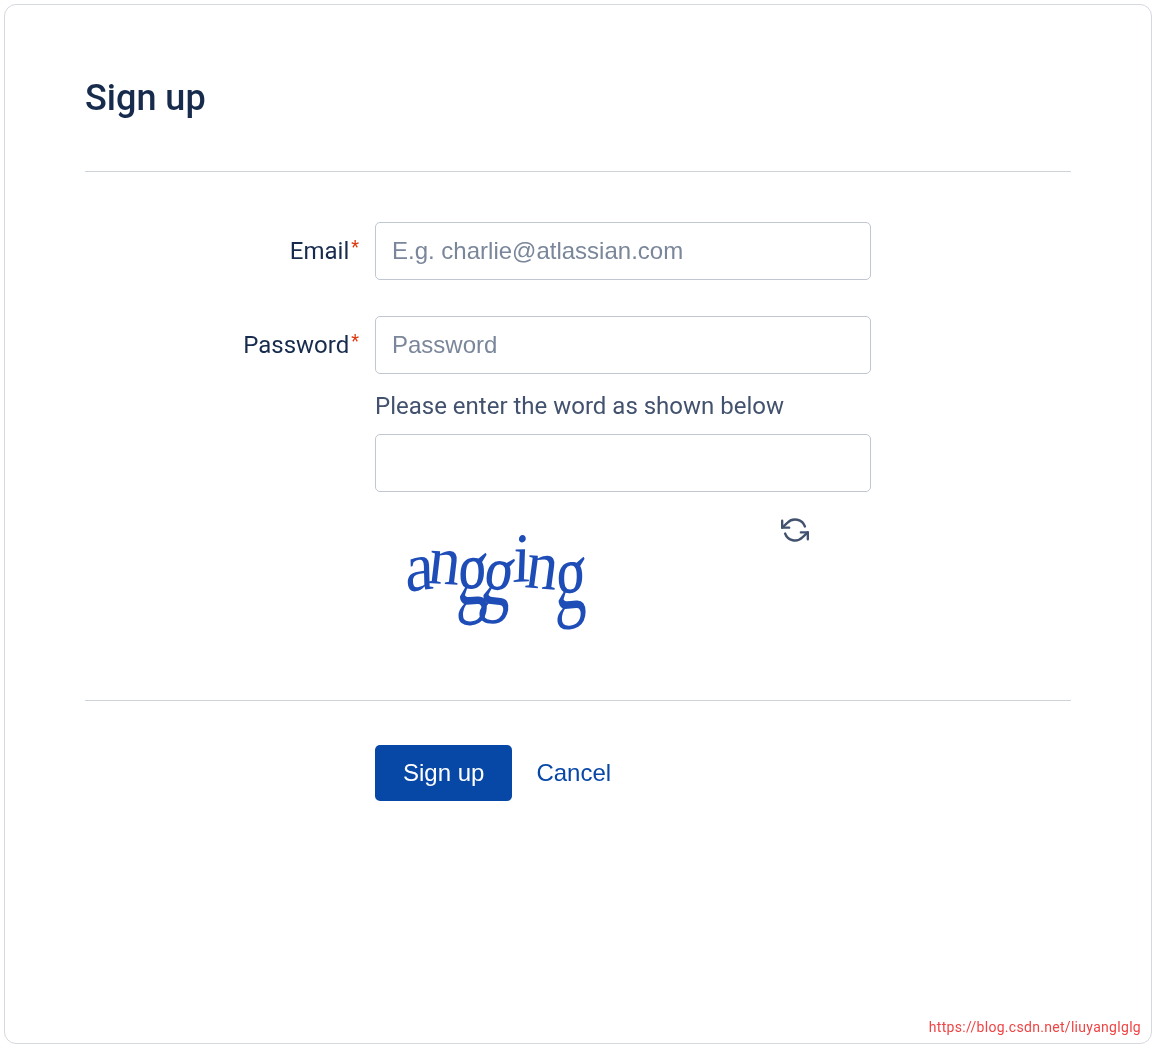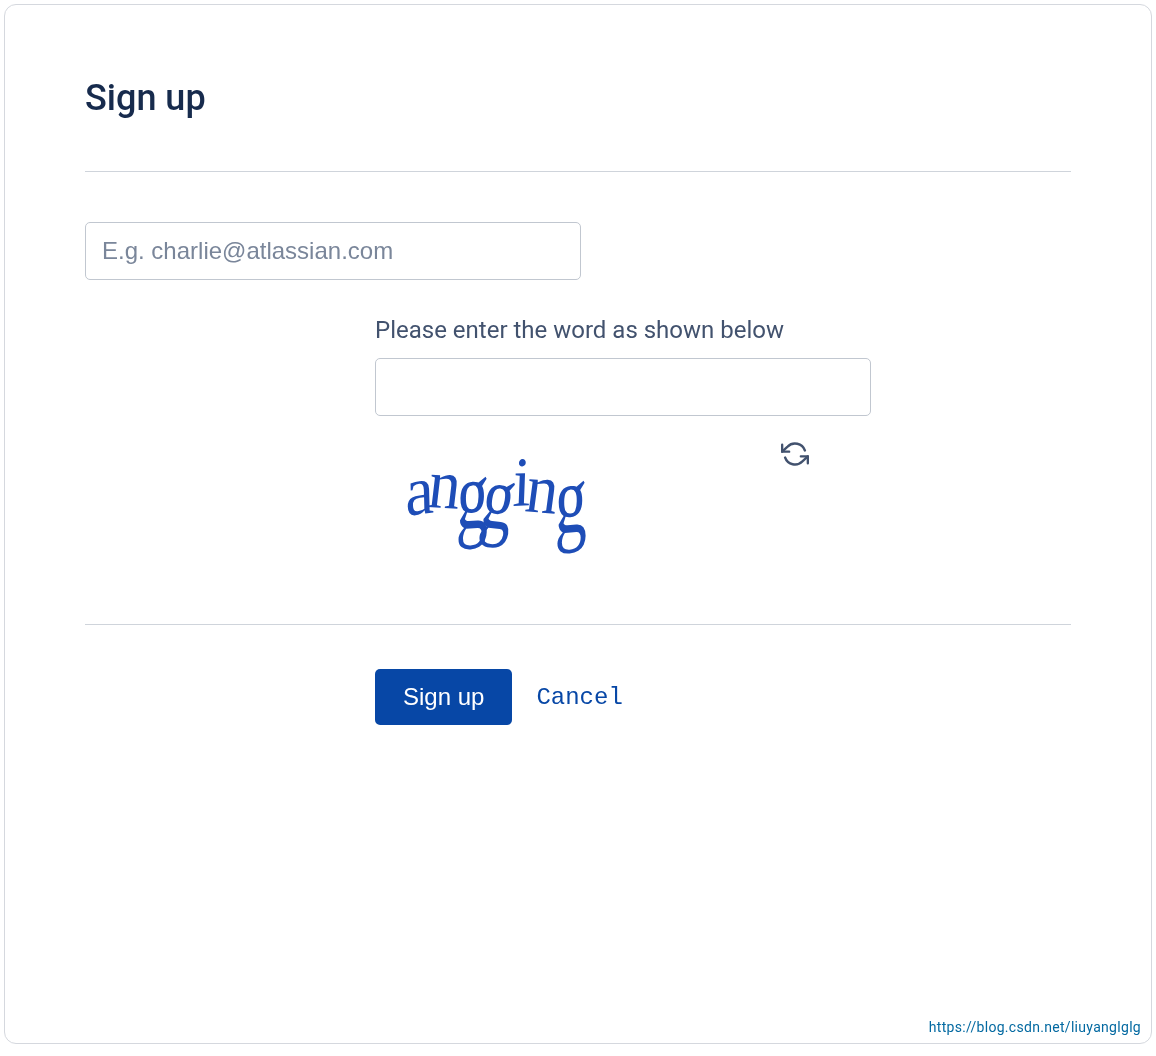--- a/index.html
+++ b/index.html
@@ -146,49 +146,59 @@
       font-weight: 500;
       padding: 14px 28px;
       cursor: pointer;
     }
     .btn-link {
       background: none;
       border: none;
       color: #0747A6;
       font-size: 24px;
       cursor: pointer;
-      font-family: Liberation Mono, monospace;
     }
     .watermark {
       position: absolute;
       right: 10px;
       bottom: 8px;
       font-size: 14px;
-      color: #0369a1;
+      color: #ef4444;
       letter-spacing: 0.3px;
     }
   </style>
 </head>
 <body>
 
 <div class="card">
   <h1 class="page-title">Sign up</h1>
   <hr class="divider">
   <div class="form-area">
 
     <div class="form-row">
+      <div class="label-col">
+        <span>Email</span><span class="required">*</span>
+      </div>
       <div class="input-col">
         <input class="text-field" type="text" placeholder="E.g. charlie@atlassian.com" style="">
       </div>
     </div>
 
 
     <div class="form-row">
     </div>
 
+    <div class="form-row">
+      <div class="label-col">
+        <span>Password</span><span class="required">*</span>
+      </div>
+      <div class="input-col">
+        <input class="text-field" type="password" placeholder="Password" style="">
+      </div>
+    </div>
 
     <div class="captcha-section">
       <div class="captcha-label">Please enter the word as shown below</div>
       <input class="captcha-input" type="text" style="">
       <div class="captcha-img-row">
         <span class="refresh-icon">
           <svg viewBox="0 0 24 24" width="28" height="28" fill="none" stroke="currentColor" stroke-width="2" stroke-linecap="round" stroke-linejoin="round">
             <polyline points="1 4 1 10 7 10"></polyline>
             <polyline points="23 20 23 14 17 14"></polyline>
             <path d="M20.49 9A9 9 0 0 0 5.64 5.64L1 10"></path>

